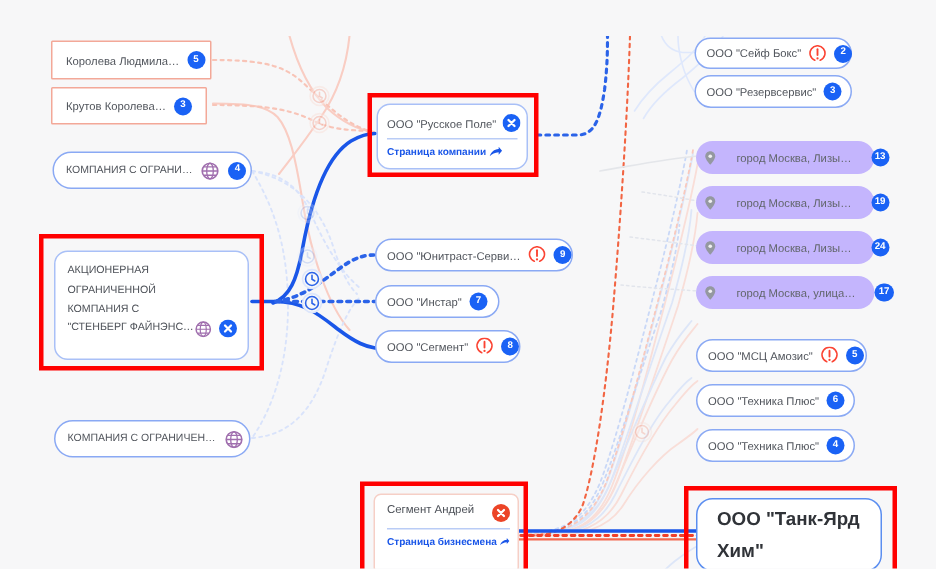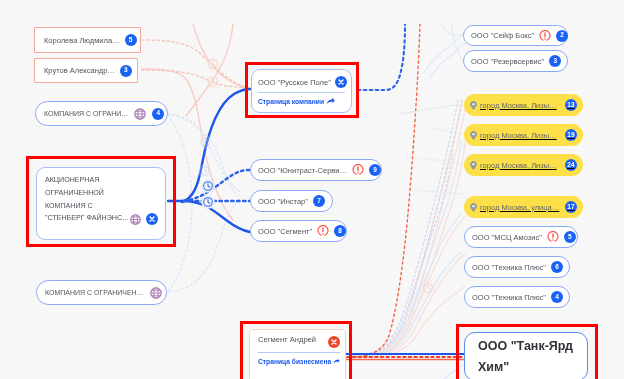--- a/index.html
+++ b/index.html
@@ -8,22 +8,22 @@
        font-family:"Liberation Sans",sans-serif;}
   #canvas{position:relative;width:624px;height:379px;background:#f7f7f8;overflow:hidden;margin-top:24px;}
   svg.edges{position:absolute;left:0;top:0;width:624px;height:379px;pointer-events:none;}
   .node{position:absolute;box-sizing:border-box;background:#fff;}
   .hl{position:absolute;border:3px solid #ff0000;box-sizing:border-box;background:transparent;}
 
   .pill{border:1px solid #8aa9f4;border-radius:999px;display:flex;align-items:center;
         padding:0 7px;gap:5px;background:#fff;}
   .rectbox{border:1px solid #f3a898;border-radius:1px;display:flex;align-items:center;
         padding:0 9px;gap:5px;background:#fff;}
-  .graypill{background:#fde047;border-radius:999px;display:flex;align-items:center;
-        padding:0 6px 0 5px;gap:2px;text-decoration:underline;}
+  .graypill{background:#c4b5fd;border-radius:999px;display:flex;align-items:center;
+        padding:0 6px 0 5px;gap:13px;}
   .card{border:1px solid #a9c0f7;border-radius:9px;background:#fff;padding:6px 7px;}
   .cardred{border:1px solid #f6cfc6;border-radius:5px;background:#fff;padding:8px 9px;}
 
   .lbl{color:#51555c;font-size:7.5px;white-space:nowrap;overflow:visible;flex:0 0 auto;margin-right:auto;}
   .lblcaps{color:#51555c;font-size:7px;white-space:nowrap;overflow:visible;flex:0 0 auto;margin-right:auto;}
   .lbladdr{color:#62666c;font-size:7.5px;white-space:nowrap;overflow:visible;flex:0 0 auto;margin-right:auto;}
   .badge{border-radius:999px;background:#1a62f5;color:#fff;display:flex;align-items:center;
          justify-content:center;font-weight:700;font-size:6.5px;min-width:12px;height:12px;
          flex:none;padding:0 2.5px;box-sizing:border-box;line-height:1;}
   .ico{flex:none;display:block;}
@@ -162,21 +162,21 @@
       </g>
     </g>
   </svg>
 
   <div class="node rectbox" style="left:34px;top:3px;width:107px;height:26px;">
     <span class="lbl">Королева Людмила…</span>
     <span class="badge">5</span>
   </div>
 
   <div class="node rectbox" style="left:34px;top:34px;width:104px;height:25px;">
-    <span class="lbl">Крутов Александр…</span>
+    <span class="lbl">Крутов Королева…</span>
     <span class="badge">3</span>
   </div>
 
   <div class="node pill" style="left:35px;top:77px;width:133px;height:25px;gap:6px;padding:0 6px 0 8px;">
     <span class="lblcaps">КОМПАНИЯ С ОГРАНИ…</span>
     <svg class="ico" width="12" height="12" viewBox="0 0 12 12">
       <circle cx="6" cy="6" r="5.2" fill="none" stroke="#a06fae" stroke-width="1.1"></circle>
       <ellipse cx="6" cy="6" rx="2.2" ry="5.2" fill="none" stroke="#a06fae" stroke-width="0.9"></ellipse>
       <path d="M0.8 6 H11.2 M1.9 3.2 H10.1 M1.9 8.8 H10.1" stroke="#a06fae" stroke-width="0.9" fill="none"></path>
     </svg>
@@ -310,21 +310,21 @@
     <span class="badge">19</span>
   </div>
   <div class="node graypill" style="left:464px;top:130px;width:119px;height:22px;">
     <svg class="ico" width="9" height="11" viewBox="0 0 10 12">
       <path d="M5 0.9 C 2.85 0.9 1.3 2.5 1.3 4.6 C 1.3 7.1 5 10.9 5 10.9 C 5 10.9 8.7 7.1 8.7 4.6 C 8.7 2.5 7.15 0.9 5 0.9 Z" fill="#9498a0"></path>
       <circle cx="5" cy="4.5" r="1.35" fill="#f0f0f1"></circle>
     </svg>
     <span class="lbladdr">город Москва, Лизы…</span>
     <span class="badge">24</span>
   </div>
-  <div class="node graypill" style="left:464px;top:172px;width:119px;height:22px;">
+  <div class="node graypill" style="left:464px;top:160px;width:119px;height:22px;">
     <svg class="ico" width="9" height="11" viewBox="0 0 10 12">
       <path d="M5 0.9 C 2.85 0.9 1.3 2.5 1.3 4.6 C 1.3 7.1 5 10.9 5 10.9 C 5 10.9 8.7 7.1 8.7 4.6 C 8.7 2.5 7.15 0.9 5 0.9 Z" fill="#9498a0"></path>
       <circle cx="5" cy="4.5" r="1.35" fill="#f0f0f1"></circle>
     </svg>
     <span class="lbladdr">город Москва, улица…</span>
     <span class="badge">17</span>
   </div>
 
   <div class="node pill" style="left:464px;top:202px;width:114px;height:22px;">
     <span class="lbl">ООО "МСЦ Амозис"</span>

